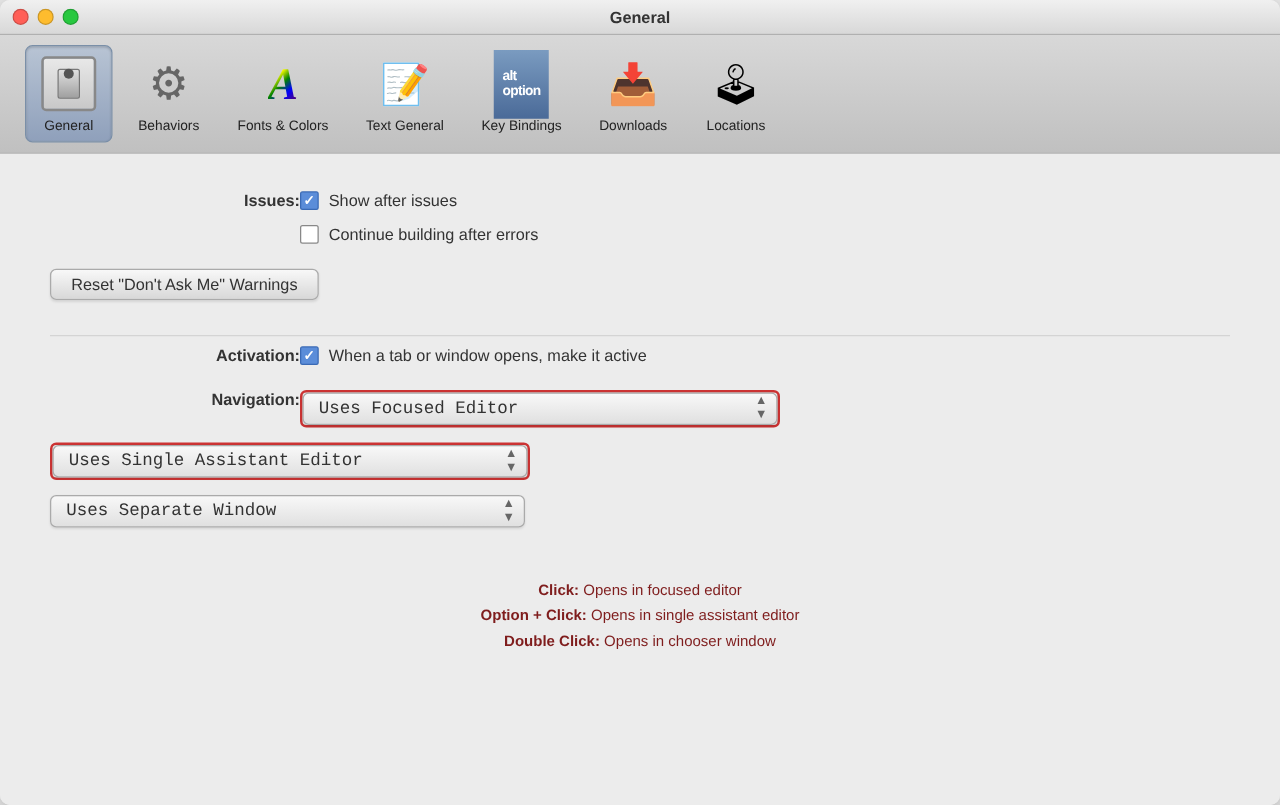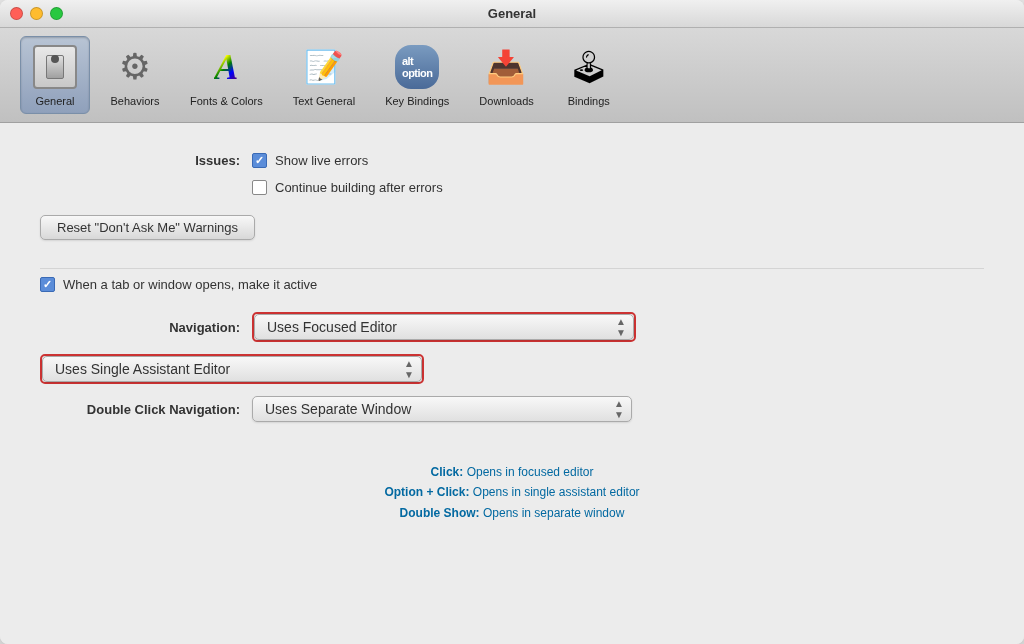--- a/index.html
+++ b/index.html
@@ -129,23 +129,23 @@
       width: 8px;
       height: 8px;
       background: #555;
       border-radius: 50%;
       top: 8px;
     }
 
     
     .icon-keybindings {
       width: 44px;
-      height: 44px;
+      height: 55px;
       background: linear-gradient(to bottom, #7a9bc0, #4a6a98);
-      border-radius: 16px;
+      border-radius: 0;
       display: flex;
       align-items: center;
       justify-content: center;
       font-size: 11px;
       font-weight: bold;
       color: white;
       letter-spacing: -0.5px;
     }
 
     .content {
@@ -159,22 +159,20 @@
 
     .form-section {
       display: flex;
       flex-direction: column;
       gap: 12px;
       margin-bottom: 20px;
     }
 
     .form-row {
       display: flex;
-      align-items: center;
-      gap: 12px;
     }
 
     .form-label {
       font-size: 13px;
       font-weight: bold;
       color: #333;
       text-align: right;
       min-width: 200px;
     }
 
@@ -238,20 +236,21 @@
       -webkit-appearance: none;
       background: linear-gradient(to bottom, #f8f8f8, #e0e0e0);
       border: 1px solid #aaa;
       border-radius: 5px;
       padding: 4px 30px 4px 12px;
       font-size: 14px;
       color: #333;
       cursor: pointer;
       min-width: 380px;
       box-shadow: 0 1px 2px rgba(0,0,0,0.1);
+      font-family: Liberation Mono, monospace;
     }
 
     .mac-select-highlighted {
       border: 2px solid #cc3333;
       border-radius: 5px;
     }
 
     .select-arrow {
       position: absolute;
       right: 8px;
@@ -266,21 +265,21 @@
       line-height: 1;
     }
 
     .footer-hints {
       margin-top: 20px;
       text-align: center;
     }
 
     .hint-row {
       font-size: 12px;
-      color: #0369a1;
+      color: #7f1d1d;
       line-height: 1.7;
     }
 
     .hint-bold {
       font-weight: bold;
     }
   </style>
 </head>
 <body>
 
@@ -338,32 +337,32 @@
       <div class="toolbar-icon">
         <span style="font-size:32px;">📥</span>
       </div>
       <span class="toolbar-label">Downloads</span>
     </div>
 
     <div class="toolbar-item">
       <div class="toolbar-icon">
         <span style="font-size:32px;">🕹</span>
       </div>
-      <span class="toolbar-label">Bindings</span>
+      <span class="toolbar-label">Locations</span>
     </div>
   </div>
 
   <div class="content">
 
     <div class="form-section">
       <div class="form-row">
         <span class="form-label">Issues:</span>
         <label class="checkbox-label">
           <div class="checkbox checked">✓</div>
-          <span>Show live errors</span>
+          <span>Show after issues</span>
         </label>
       </div>
       <div class="form-row">
         <span class="form-label"></span>
         <label class="checkbox-label">
           <div class="checkbox"></div>
           <span>Continue building after errors</span>
         </label>
       </div>
     </div>
@@ -371,20 +370,21 @@
     <div class="form-section">
       <div class="form-row">
         <button class="mac-button">Reset "Don't Ask Me" Warnings</button>
       </div>
     </div>
 
     <div class="divider"></div>
 
     <div class="form-section">
       <div class="form-row">
+        <span class="form-label">Activation:</span>
         <label class="checkbox-label">
           <div class="checkbox checked">✓</div>
           <span>When a tab or window opens, make it active</span>
         </label>
       </div>
     </div>
 
     <div class="form-section">
 
       <div class="form-row">
@@ -414,21 +414,20 @@
             </select>
             <div class="select-arrow">
               <span>▲</span>
                 <span>▼</span>
             </div>
           </div>
         </div>
       </div>
 
       <div class="form-row">
-        <span class="form-label">Double Click Navigation:</span>
         <div class="select-wrapper">
           <select class="mac-select">
             <option>Uses Focused Editor</option>
             <option>Uses Single Assistant Editor</option>
             <option selected="">Uses Separate Window</option>
           </select>
           <div class="select-arrow">
             <span>▲</span>
               <span>▼</span>
           </div>
@@ -440,19 +439,19 @@
     <div class="footer-hints">
       <div class="hint-row">
         <span class="hint-bold">Click:</span>
         <span> Opens in focused editor</span>
       </div>
       <div class="hint-row">
         <span class="hint-bold">Option + Click:</span>
         <span> Opens in single assistant editor</span>
       </div>
       <div class="hint-row">
-        <span class="hint-bold">Double Show:</span>
-        <span> Opens in separate window</span>
+        <span class="hint-bold">Double Click:</span>
+        <span> Opens in chooser window</span>
       </div>
     </div>
 
   </div>
 </div>
 
 </body></html>

